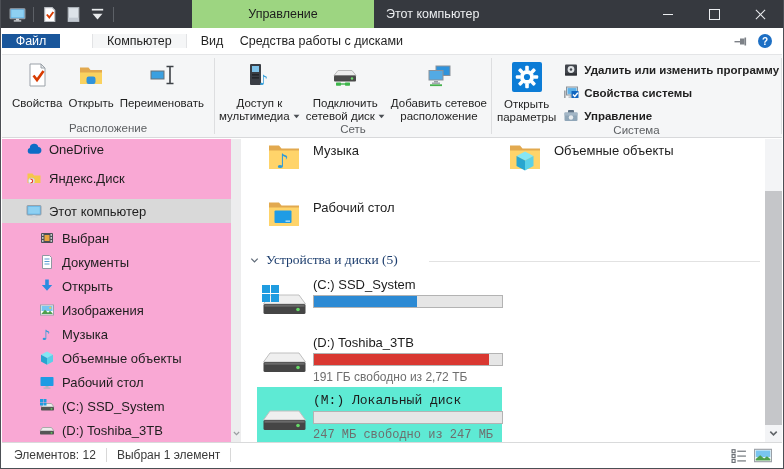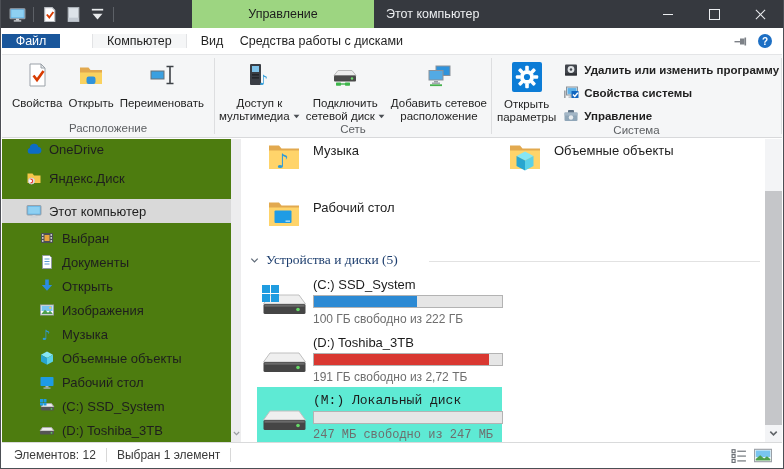--- a/index.html
+++ b/index.html
@@ -42,21 +42,21 @@
   .bigbtn{display:flex;flex-direction:column;align-items:center;padding:7px 3px 0;
     font-size:11.5px;line-height:13px;color:#1f1f1f;text-align:center;}
   .bigbtn .i26{width:26px;height:26px;margin-bottom:9px;display:inline-flex;}
   .bigbtn .i30{width:30px;height:30px;margin-bottom:6px;display:inline-flex;}
   .l2row{display:inline-flex;align-items:center;gap:3px;justify-content:center;}
   .dd{display:inline-flex;width:7px;height:5px;}
   .smallstack{display:flex;flex-direction:column;gap:7px;padding-top:7px;margin-left:4px;font-weight:bold;}
   .smallbtn{display:flex;align-items:center;gap:5px;font-size:11.5px;color:#1f1f1f;}
   .smallbtn .i16{width:16px;height:16px;display:inline-flex;}
   
-  .nav{position:absolute;left:1px;top:139px;width:251px;bottom:26px;background:#4d7c0f;overflow:hidden;}
+  .nav{position:absolute;left:1px;top:139px;width:251px;bottom:26px;background:#f9a8d4;overflow:hidden;}
   .nav-item{height:24px;display:flex;align-items:center;gap:7px;padding-left:24px;font-size:13px;color:#1e1e1e;cursor:default;}
   .nav-item.child{padding-left:37px;}
   .nav-item.selected{background:#d9d9d9;}
   .nav-item:nth-child(1){margin-top:-2px;}
   .nav-item:nth-child(2){margin-top:5px;}
   .nav-item:nth-child(3){margin-top:9px;}
   .nav-item:nth-child(4){margin-top:3px;}
   .nav-item .i16{width:16px;height:16px;display:inline-flex;flex:0 0 16px;}
   .nav-strip{position:absolute;left:230px;top:139px;width:10px;bottom:26px;background:#ededee;}
   .nav-strip .nsarrow{position:absolute;left:0;bottom:4px;width:10px;height:10px;display:flex;align-items:center;justify-content:center;}
@@ -526,21 +526,20 @@
               <rect x="10" y="4" width="8" height="8"></rect>
               <rect x="1" y="13" width="8" height="8"></rect>
               <rect x="10" y="13" width="8" height="8"></rect>
             </g>
           </svg>
         </span>
         <div class="drive-name">(C:) SSD_System</div>
         <div class="drive-bar">
           <div class="drive-fill" style="width:55.00000000000001%;background:#2c8ad4"></div>
         </div>
-        <div class="drive-free">100 ГБ свободно из 222 ГБ</div>
       </div>
       <div class="drive-tile" style="top: 190px;">
         <span class="drive-ico">
           <svg viewBox="0 0 46 40" width="100%" height="100%" xmlns="http://www.w3.org/2000/svg">
             <path d="M9 14h29l6.5 9H2.5z" fill="#efefef" stroke="#c0c0c0"></path>
             <rect x="2.5" y="23" width="42" height="10" rx="1.5" fill="#454545"></rect>
             <rect x="3.5" y="23.5" width="40" height="2.2" fill="#6a6a6a"></rect>
             <circle cx="37" cy="28.5" r="1.8" fill="#66d966"></circle>
           </svg>
         </span>

